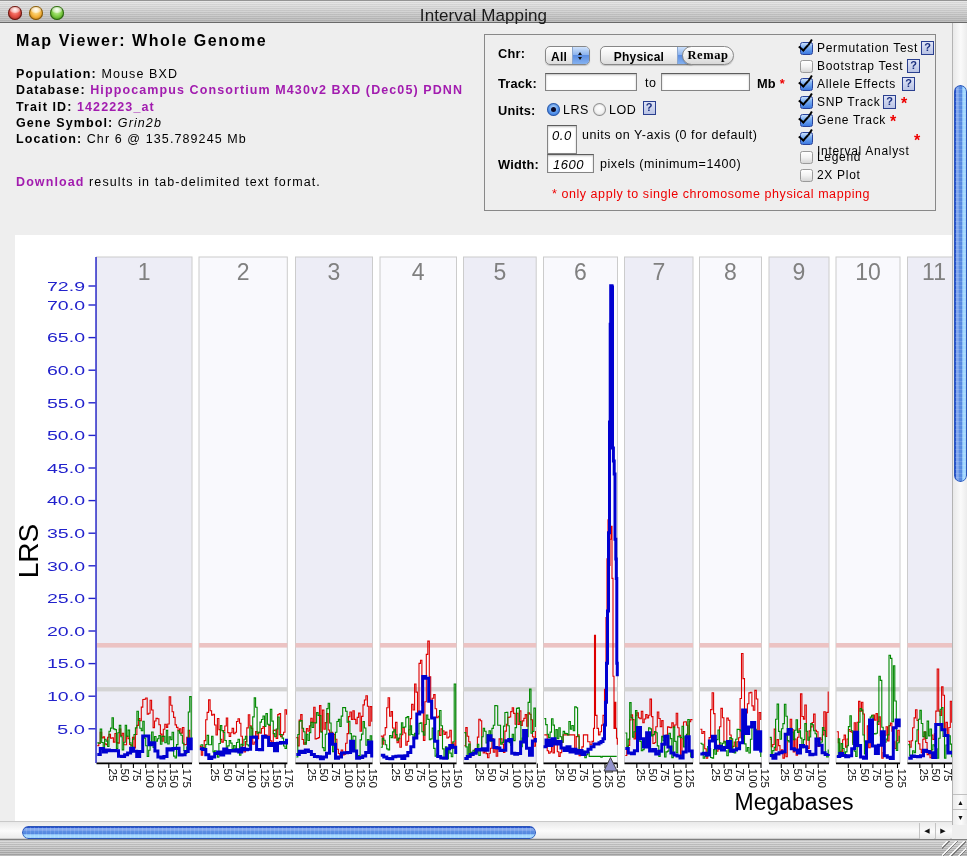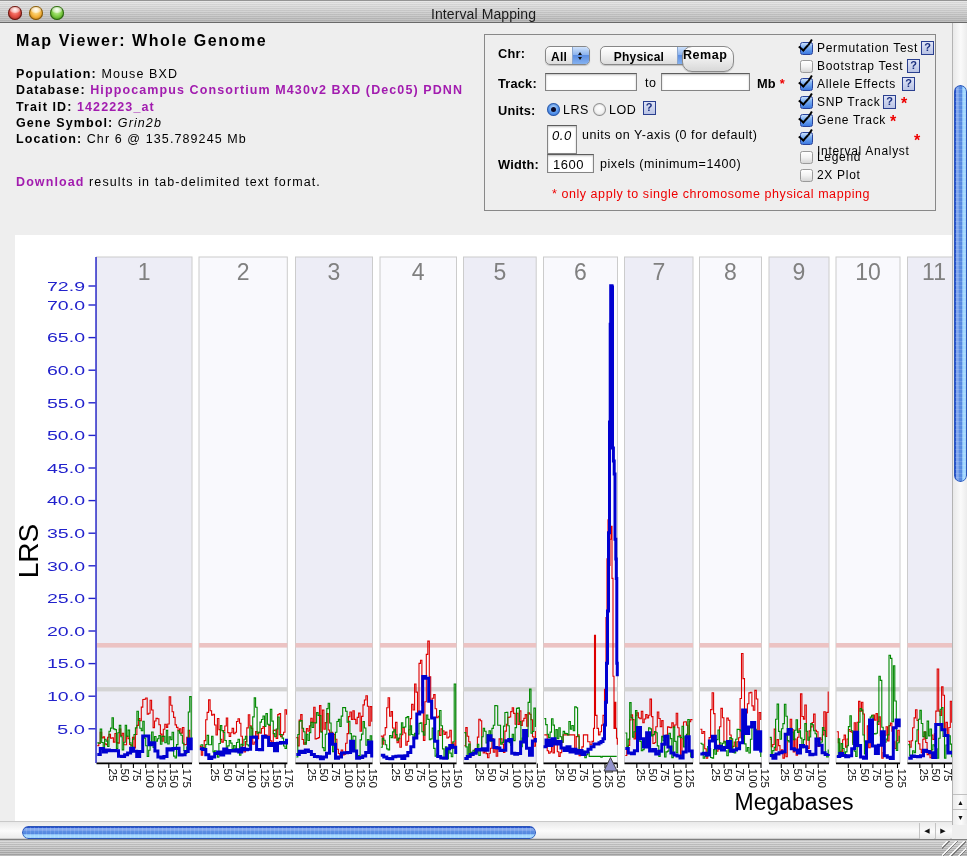--- a/index.html
+++ b/index.html
@@ -4,21 +4,21 @@
 <style>
 * { margin:0; padding:0; box-sizing:border-box; }
 html,body { width:967px; height:856px; overflow:hidden; }
 body { font-family:"Liberation Sans", sans-serif; background:#eeeeee; position:relative; }
 #titlebar { position:absolute; left:0; top:0; width:967px; height:23px;
   background:
     repeating-linear-gradient(0deg, rgba(255,255,255,.16) 0 1px, rgba(0,0,0,.04) 1px 2px),
     linear-gradient(180deg,#e4e4e4 0%,#cfcfcf 45%,#b2b2b2 100%);
   border-top:1px solid #949494; border-bottom:1px solid #696969; }
 #titlebar .title { position:absolute; left:0; right:0; top:4.5px; text-align:center;
-  font-size:14px; font-weight:normal; color:#1a1a1a; letter-spacing:.1px; }
+  font-size:17px; font-weight:normal; color:#1a1a1a; letter-spacing:.1px; }
 .tl { position:absolute; top:5px; width:14px; height:14px; border-radius:50%;
   box-shadow:inset 0 0 0 1.2px rgba(45,35,25,.6), inset 0 -2px 2px rgba(255,255,255,.3), 0 1px 1px rgba(255,255,255,.55); }
 .tl i { position:absolute; left:2px; top:1px; width:10px; height:5.5px; border-radius:50%;
   background:radial-gradient(ellipse at 50% 40%, rgba(255,255,255,.95) 0%, rgba(255,255,255,.5) 55%, rgba(255,255,255,0) 100%); }
 #tl-r { left:8px;  background:radial-gradient(circle at 50% 40%, #ff9a8f 0%, #e8554a 40%, #c1352c 75%, #7d1410 100%); box-shadow:inset 0 0 1px 1px rgba(60,10,5,.8);}
 #tl-y { left:29px; background:radial-gradient(circle at 50% 40%, #ffe9a0 0%, #f5b53e 45%, #dd9320 78%, #8d5505 100%); box-shadow:inset 0 0 1px 1px rgba(90,60,0,.8);}
 #tl-g { left:50px; background:radial-gradient(circle at 50% 40%, #c9f2a0 0%, #7ccc43 45%, #56a424 78%, #1e5c05 100%); box-shadow:inset 0 0 1px 1px rgba(20,70,5,.8);}
 
 #content { position:absolute; left:0; top:23px; width:952px; height:798px; background:#eeeeee; }
 #chartbg { position:absolute; left:15px; top:235px; width:937px; height:586px; background:#ffffff; }
@@ -37,24 +37,24 @@
   background:linear-gradient(180deg,#ffffff 0%,#f2f2f2 45%,#dcdcdc 100%);
   box-shadow:0 1px 1px rgba(0,0,0,.18); font-size:12px; font-weight:bold; color:#000; }
 .popup .cap { position:absolute; right:0; top:0; bottom:0; width:17px; border-radius:0 4px 4px 0;
   background:linear-gradient(180deg,#cfe2fb 0%,#8db4ee 45%,#5c8ee2 50%,#85b2f0 100%);
   border-left:1px solid #8aa6cf; }
 .popup .cap:before { content:""; position:absolute; left:5px; top:2.5px;
   border:2.5px solid transparent; border-bottom:3.5px solid #111; }
 .popup .cap:after { content:""; position:absolute; left:5px; bottom:2.5px;
   border:2.5px solid transparent; border-top:3.5px solid #111; }
 .popup .lab { position:absolute; left:2px; right:19px; top:2.5px; text-align:center; letter-spacing:.2px; }
-.pill { position:absolute; width:52px; height:26px; border-radius:10px;
+.pill { position:absolute; width:52px; height:19px; border-radius:10px;
   border:1px solid #8a8a8a; background:linear-gradient(180deg,#ffffff 0%,#f0f0f0 45%,#d8d8d8 100%);
   box-shadow:0 1px 1px rgba(0,0,0,.18);
-  font-size:12.5px; font-weight:bold; text-align:left; line-height:17px; }
+  font-size:12.5px; font-weight:bold; text-align:center; line-height:17px;font-family:Liberation Serif, serif; }
 .qm { position:absolute; width:13px; height:14px; background:linear-gradient(180deg,#dfe4f6 0%,#b9c3e4 100%);
   border:1.5px solid #2a3f8f; color:#1a2f80; font-weight:bold; font-size:11px;
   text-align:center; line-height:11.5px; }
 .ast { color:#ee0000; font-weight:bold; }
 .radio { position:absolute; width:13px; height:13px; border-radius:50%; }
 .radio.on { background:radial-gradient(circle at 50% 38%, #bcd8f8 0%, #5d9cf0 45%, #2667d8 100%);
   box-shadow:inset 0 0 1px 1px rgba(20,50,120,.65); }
 .radio.on:before { content:""; position:absolute; left:4px; top:4px; width:5px; height:5px;
   border-radius:50%; background:#0a0a2a; }
 .radio.off { background:radial-gradient(circle at 50% 38%, #ffffff 0%, #f0f0f0 55%, #cfcfcf 100%);
@@ -382,21 +382,21 @@
   <div class="fl" style="left:272px; top:41px;">Mb <span class="ast">*</span></div>
   <div class="fl" style="left:13px; top:68px;">Units:</div>
   <div class="radio on" style="left:62px; top:68px;"></div>
   <div style="position:absolute; left:78px; top:68px;">LRS</div>
   <div class="radio off" style="left:108px; top:68px;"></div>
   <div style="position:absolute; left:124px; top:68px;">LOD</div>
   <div class="qm" style="left:158px; top:66px;">?</div>
   <div class="inp" style="left:62px; top:90px; width:30px; height:29px; font-style:italic; padding:2px 0 0 4px;">0.0</div>
   <div style="position:absolute; left:97px; top:93px;">units on Y-axis (0 for default)</div>
   <div class="fl" style="left:13px; top:122px;">Width:</div>
-  <div class="inp" style="left:62px; top:119px; width:47px; height:19px; padding:2px 0 0 5px;">1600</div>
+  <div class="inp" style="left:62px; top:119px; width:47px; height:19px; font-style:italic; padding:2px 0 0 5px;">1600</div>
   <div style="position:absolute; left:115px; top:122px;">pixels (minimum=1400)</div>
   <div style="position:absolute; left:0; width:452px; top:152px; text-align:center; color:#ee0000;">* only apply to single chromosome physical mapping</div>
 </div>
 
 <div class="cb on" style="top:42px;"></div>
 <div class="cblab" style="top:41px;">Permutation Test</div>
 <div class="qm" style="left:921px; top:41px;">?</div>
 <div class="cb off" style="top:60px;"></div>
 <div class="cblab" style="top:59px;">Bootstrap Test</div>
 <div class="qm" style="left:907px; top:59px;">?</div>

